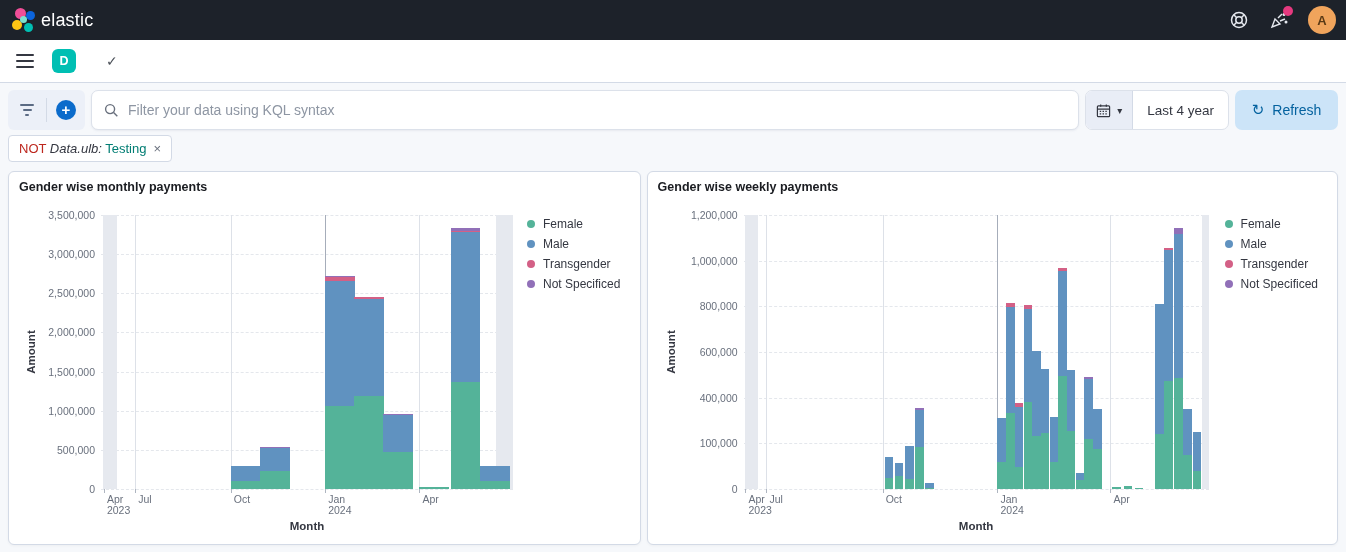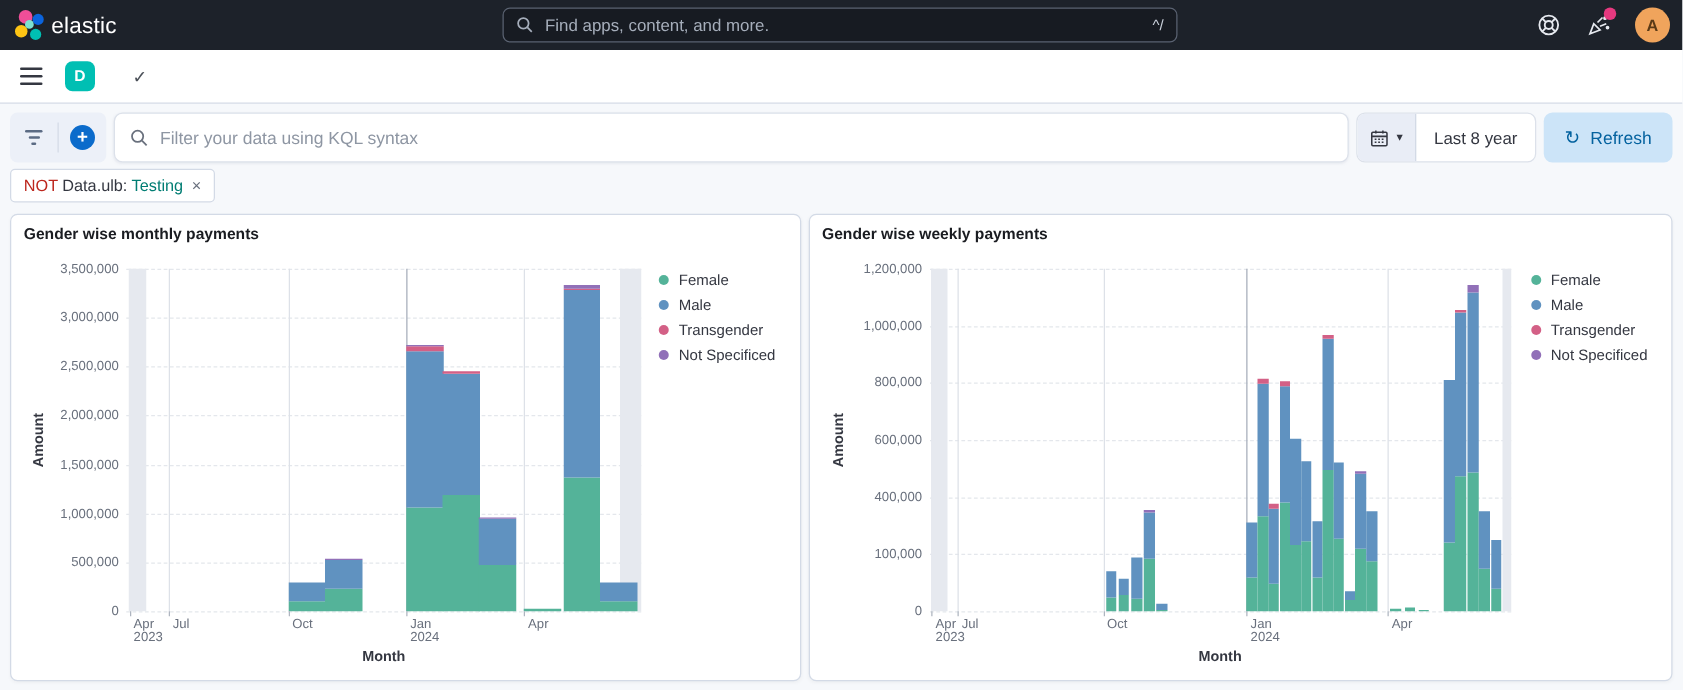--- a/index.html
+++ b/index.html
@@ -61,21 +61,21 @@
     background:#E9EDF6; border-right:1px solid #D3DAE6; }
   .dategrp .range { padding:0 14px; font-size:13.5px; color:#343741; white-space:nowrap; }
   .chev { font-size:10px; color:#343741; }
   .refresh { height:40px; min-width:103px; background:#CCE4F8; border:none; border-radius:7px;
     color:#04629F; font-size:14px; font-weight:500; display:flex; align-items:center;
     justify-content:center; gap:8px; padding:0 16px; font-family:inherit; }
   .pillrow { padding:5px 8px 0 8px; }
   .pill { display:inline-flex; align-items:center; gap:7px; background:#fff; border:1px solid #D3DAE6;
     border-radius:4px; padding:5px 10px; font-size:13px; }
   .pill .neg { color:#BD271E; }
-  .pill .fld { color:#343741; }
+  .pill .fld { color:#343741;font-style:italic; }
   .pill .val { color:#017D73; }
   .pill .x { color:#69707D; font-size:13px; }
 
   
   .panels { display:flex; gap:6px; padding:9px 8px 6px 8px; }
   .panel { position:relative; background:#fff; border:1px solid #D3DAE6; border-radius:6px; height:374px;
     box-shadow:0 1px 3px rgba(0,0,0,.04); }
   .panel.p1 { width:635px; } .panel.p2 { width:694px; }
   .panel-title { position:absolute; left:10px; top:8px; font-size:12.5px; font-weight:700; color:#1A1C21; }
   .chart { position:absolute; inset:0; }
@@ -101,28 +101,20 @@
   <div class="brand">
     <span class="logo-mark">
       <i style="width:11px;height:11px;background:#F04E98;left:3px;top:0;"></i>
       <i style="width:9px;height:9px;background:#0B64DD;right:1px;top:3px;"></i>
       <i style="width:10px;height:10px;background:#FEC514;left:0;bottom:2px;"></i>
       <i style="width:9px;height:9px;background:#00BFB3;right:3px;bottom:0;"></i>
       <i style="width:7px;height:7px;background:#7DE2D1;left:8px;top:8px;"></i>
     </span>
     <span class="brand-name">elastic</span>
   </div>
-  <div class="hdr-search">
-    <svg width="14" height="14" viewBox="0 0 16 16" fill="none" stroke="#A6AEBB" stroke-width="1.6">
-        <circle cx="6.5" cy="6.5" r="4.8"></circle>
-        <line x1="10.2" y1="10.2" x2="14.2" y2="14.2"></line>
-      </svg>
-    <span class="ph">Find apps, content, and more.</span>
-    <span class="kbd">^/</span>
-  </div>
   <div class="hdr-icons">
     <span class="icon-btn">
       <svg width="20" height="20" viewBox="0 0 20 20" fill="none" stroke="#E6E9EF" stroke-width="1.5">
           <circle cx="10" cy="10" r="7.5"></circle>
           <circle cx="10" cy="10" r="3.2"></circle>
           <line x1="4.8" y1="4.8" x2="7.7" y2="7.7"></line>
           <line x1="15.2" y1="4.8" x2="12.3" y2="7.7"></line>
           <line x1="4.8" y1="15.2" x2="7.7" y2="12.3"></line>
           <line x1="15.2" y1="15.2" x2="12.3" y2="12.3"></line>
         </svg>
@@ -177,21 +169,21 @@
       <svg width="15" height="15" viewBox="0 0 16 16" fill="none" stroke="#343741" stroke-width="1.3">
           <rect x="1.5" y="3" width="13" height="11.5" rx="1"></rect>
           <line x1="1.5" y1="6.5" x2="14.5" y2="6.5"></line>
           <line x1="5" y1="1.5" x2="5" y2="4"></line>
           <line x1="11" y1="1.5" x2="11" y2="4"></line>
           <line x1="4" y1="9" x2="12" y2="9" stroke-dasharray="1.5 1.5"></line>
           <line x1="4" y1="11.5" x2="12" y2="11.5" stroke-dasharray="1.5 1.5"></line>
         </svg>
       <span class="chev">▾</span>
     </span>
-    <span class="range">Last 8 year</span>
+    <span class="range">Last 4 year</span>
   </div>
   <button class="refresh">
     <span style="font-size:15px;">↻</span>
     <span>Refresh</span>
   </button>
 </div>
 <div class="pillrow">
   <span class="pill">
     <span><span class="neg">NOT</span>
     <span class="fld">Data.ulb:</span>

